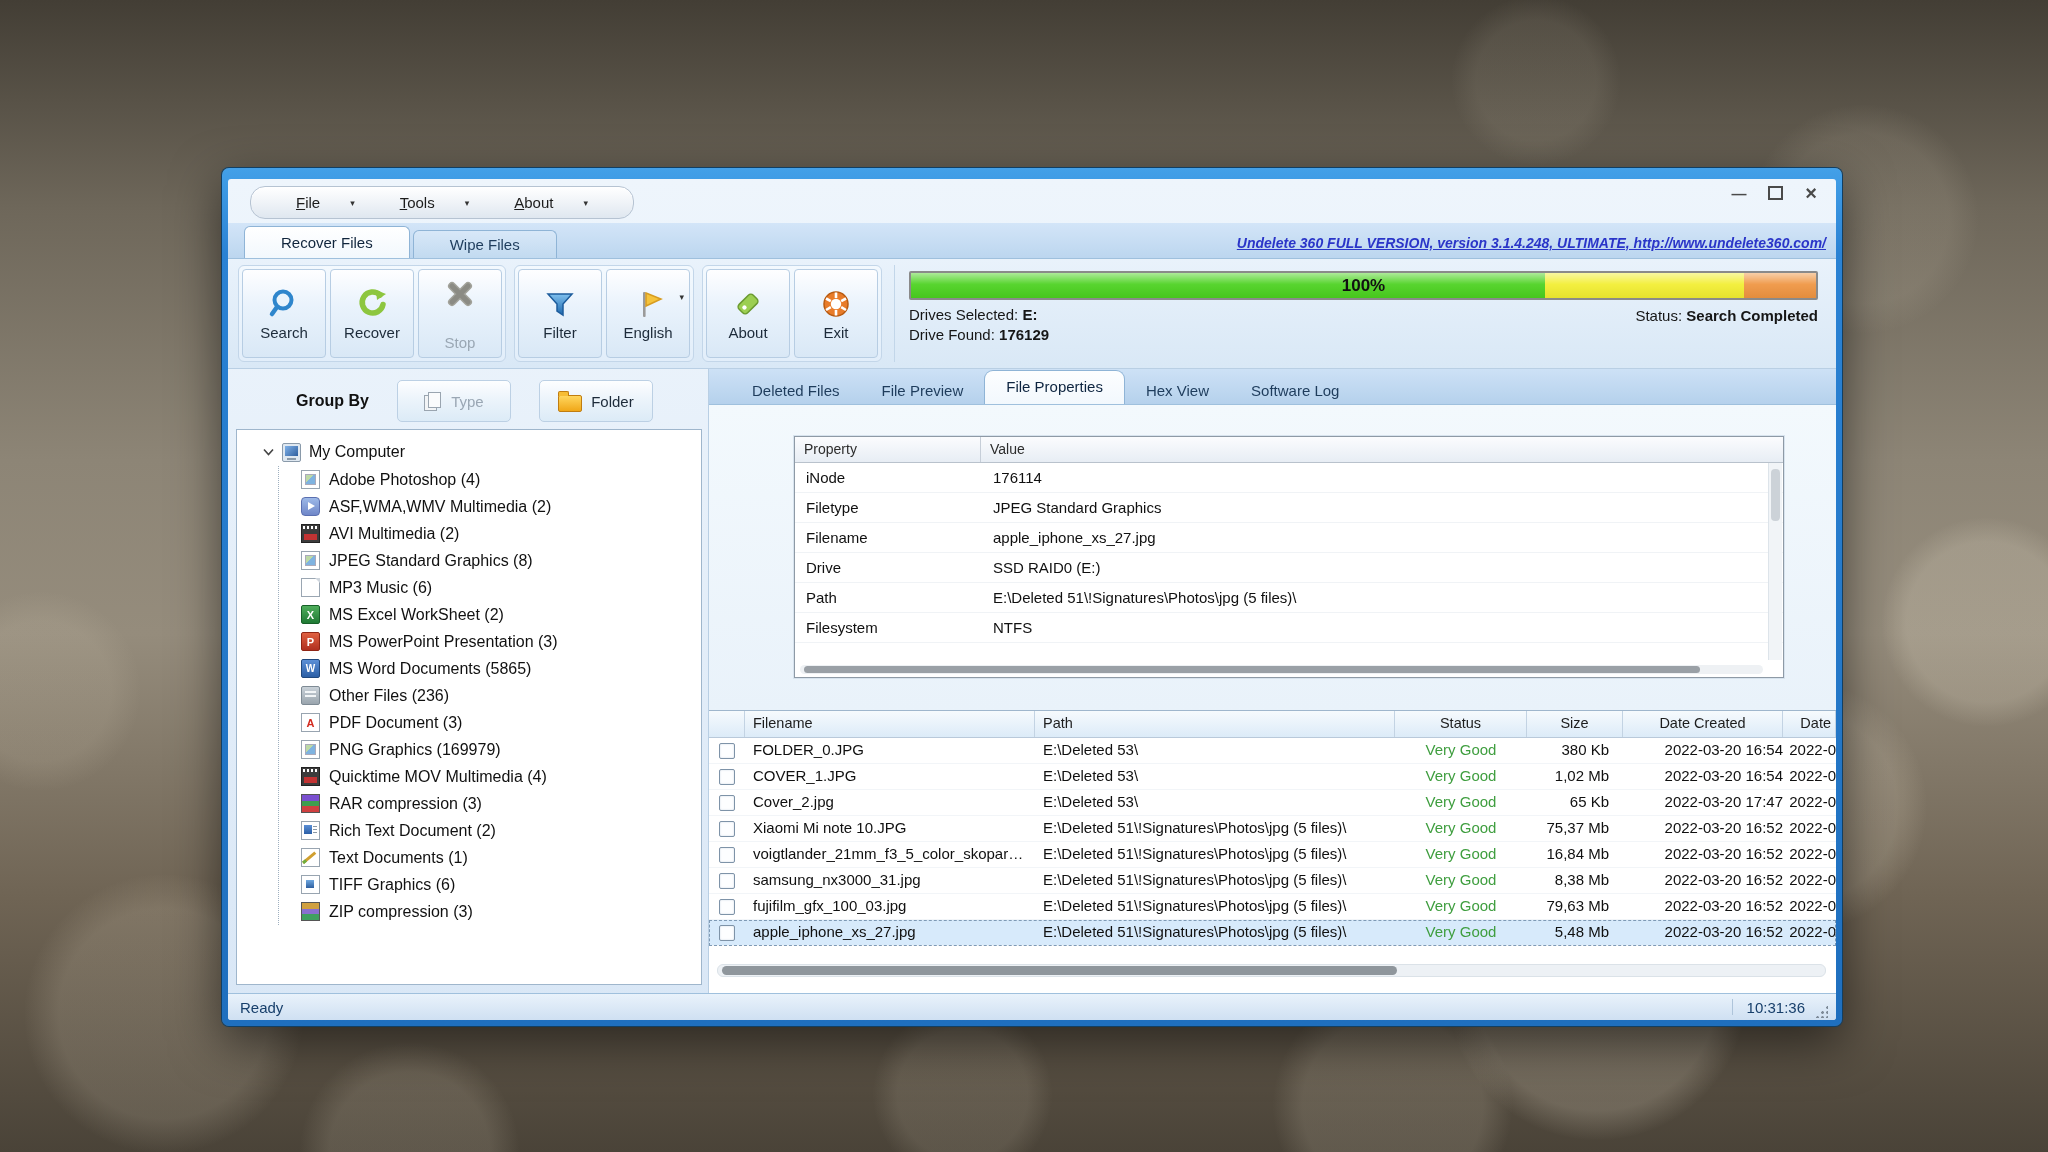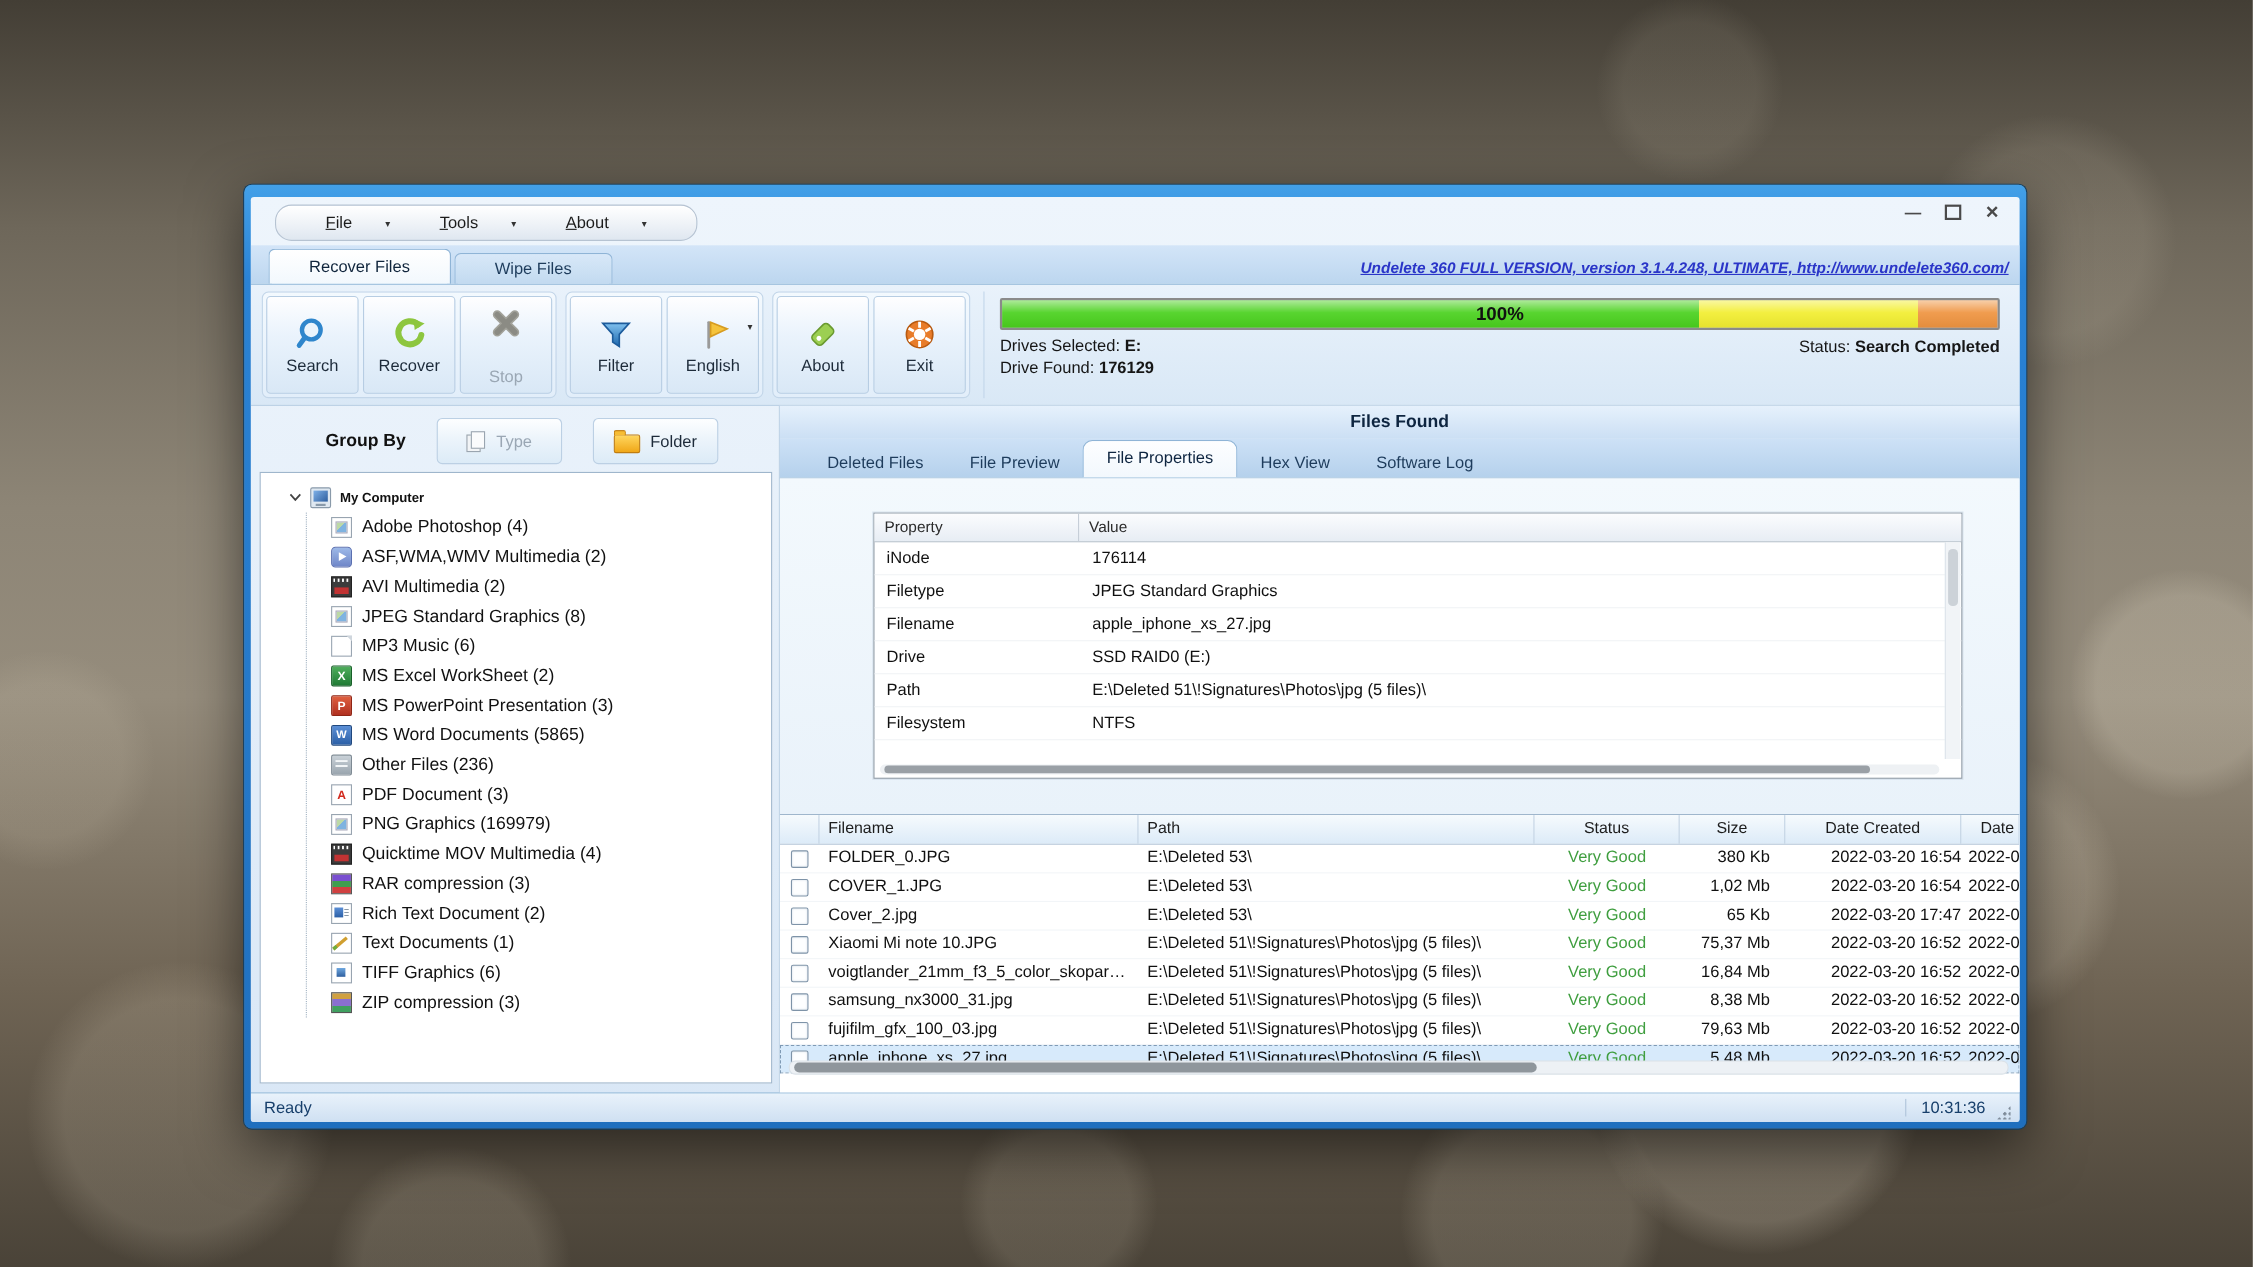--- a/index.html
+++ b/index.html
@@ -88,21 +88,21 @@
     background:linear-gradient(#fdfeff,#ecf4fb 45%,#dcebf7);display:flex;align-items:center;justify-content:center;gap:9px;font-size:15px;color:#1d2b3a;}
   .gb-btn.disabled{color:#9aa7b4;cursor:default;}
   .pages-icon{position:relative;width:18px;height:18px;flex:none;}
   .pages-icon::before,.pages-icon::after{content:"";position:absolute;width:11px;height:14px;background:#f2f4f6;border:1px solid #9aa5b0;}
   .pages-icon::before{left:0;top:3px;}
   .pages-icon::after{left:4px;top:0;background:#fafbfc;}
   .folder-icon{width:22px;height:15px;background:linear-gradient(#ffd65e,#f0a718);border:1px solid #c07d10;border-radius:2px;position:relative;flex:none;margin-top:4px;}
   .folder-icon::before{content:"";position:absolute;left:-1px;top:-5px;width:9px;height:4px;background:#f7bd35;border:1px solid #c07d10;border-bottom:none;border-radius:2px 2px 0 0;}
 
   .tree-box{flex:1;background:#fff;border:1px solid #9fb6cc;margin-top:2px;overflow:hidden;padding-top:8px;}
-  .tree-root{display:flex;align-items:center;gap:8px;padding-left:26px;height:28px;font-size:12px;color:#111;cursor:pointer;font-weight:bold;}
+  .tree-root{display:flex;align-items:center;gap:8px;padding-left:26px;height:28px;font-size:16px;color:#111;cursor:pointer;}
   .chevron-svg{flex:none;}
   .tree-children{margin-left:41px;border-left:1px dotted #9fb0c0;padding-left:0;}
   .tree-item{display:flex;align-items:center;gap:9px;height:27px;padding-left:22px;font-size:16px;color:#111;cursor:pointer;}
 
   
   .ticon{width:17px;height:17px;flex:none;position:relative;display:inline-block;}
   .computer-icon{background:#dfe8f1;border:1px solid #8a9aaa;border-radius:2px;}
   .computer-icon::after{content:"";position:absolute;left:2px;right:2px;top:2px;bottom:5px;background:linear-gradient(135deg,#7fb1e8,#2f5f9f);}
   .computer-icon::before{content:"";position:absolute;left:4px;right:4px;bottom:1px;height:2px;background:#8a9aaa;}
   .image-file-icon{background:#fff;border:1px solid #98a4b0;}
@@ -420,21 +420,20 @@
                 </div>
               <div class="tree-item">
                   <span class="ticon zip-icon"></span>
                   <span>ZIP compression (3)</span>
                 </div>
             </div>
           </div>
         </div>
 
         <div class="right-col">
-          <div class="ff-header">Files Found</div>
 
           <div class="sub-tabs">
             <div class="sub-tab">Deleted Files</div>
             <div class="sub-tab">File Preview</div>
             <div class="sub-tab active">File Properties</div>
             <div class="sub-tab">Hex View</div>
             <div class="sub-tab">Software Log</div>
           </div>
 
           <div class="prop-pane">

